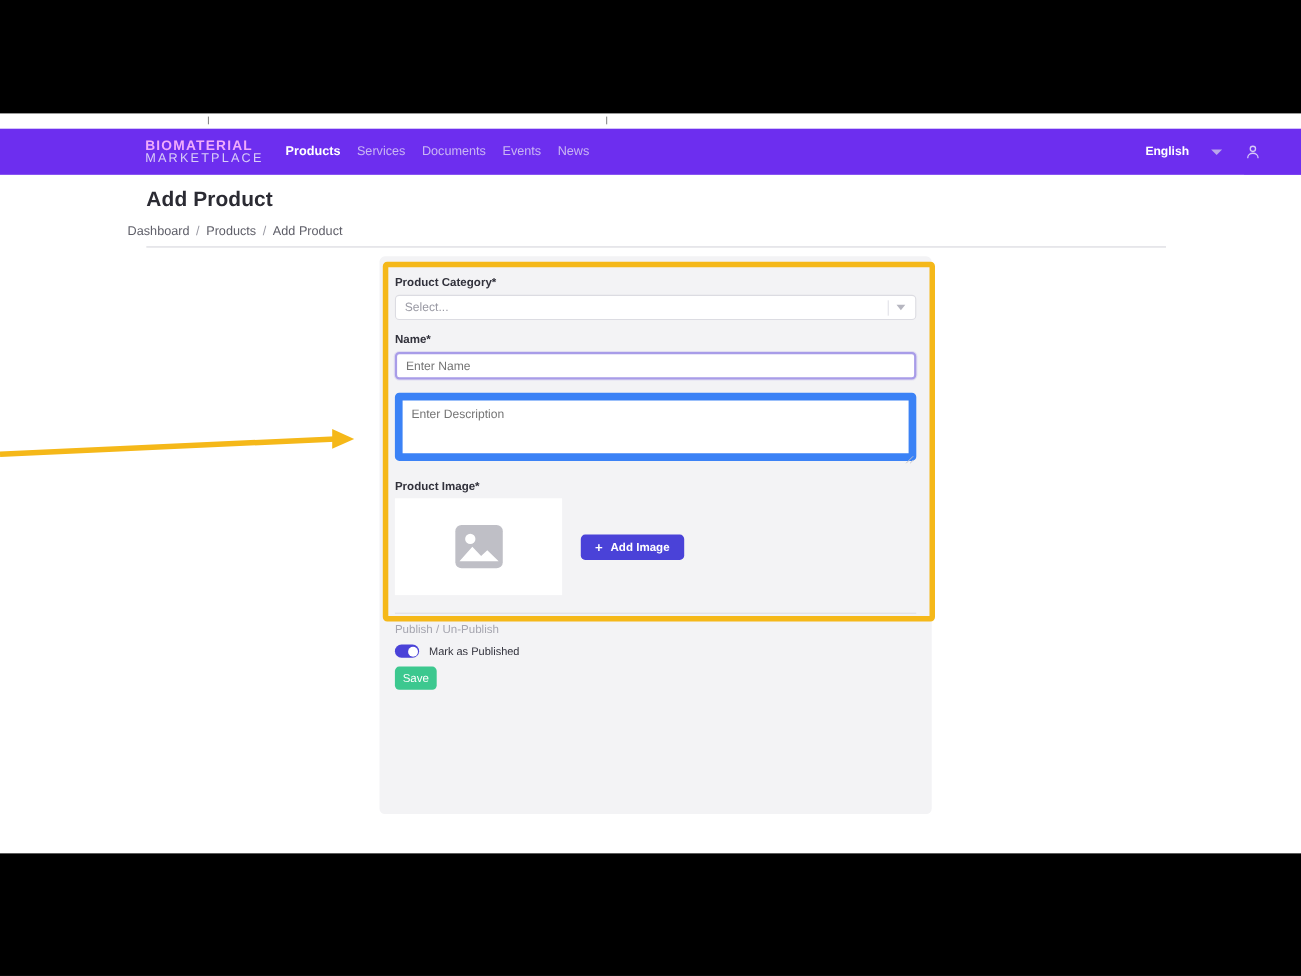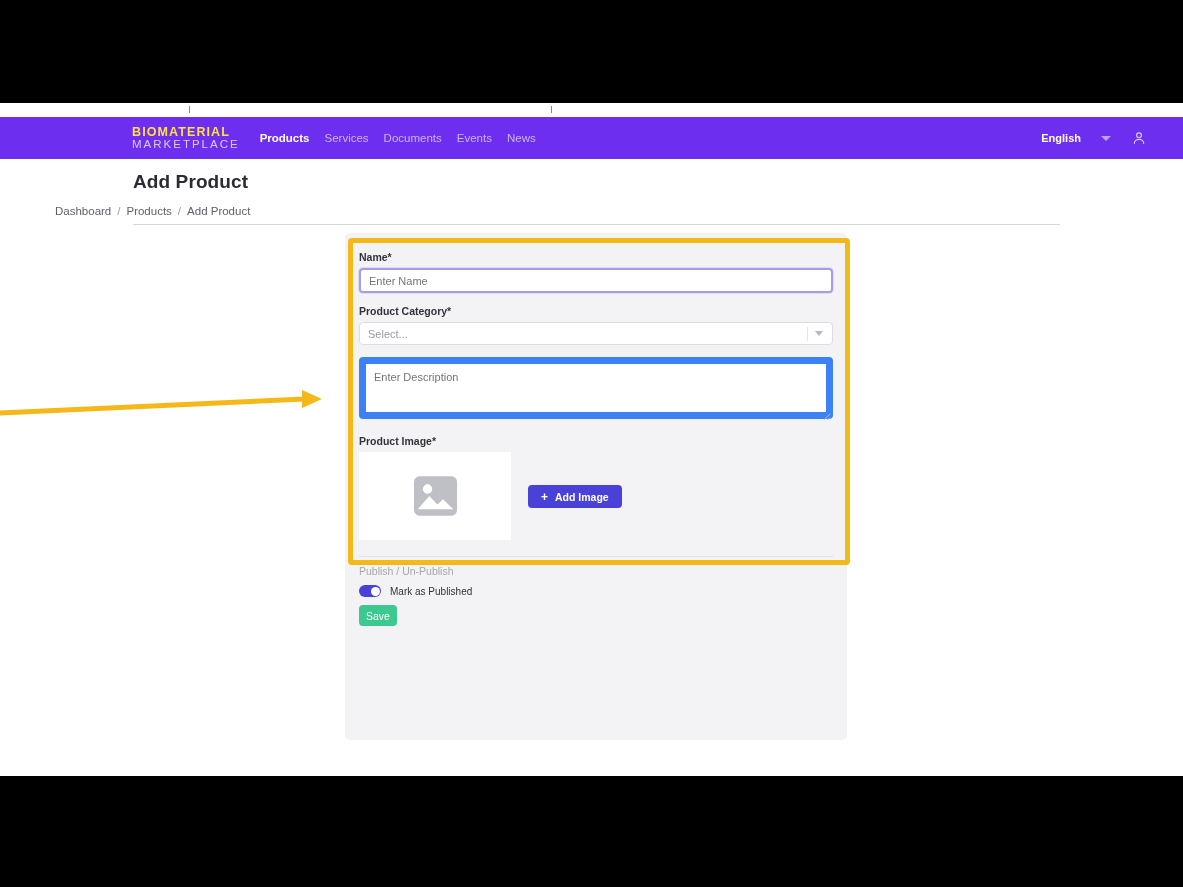--- a/index.html
+++ b/index.html
@@ -66,21 +66,21 @@
     box-sizing: border-box;
     padding: 0 36px 0 132px;
   }
   .brand {
     display: flex;
     flex-direction: column;
     line-height: 1;
     margin-right: 20px;
   }
   .brand-top {
-    color: #fde047;
+    color: #f0abfc;
     font-size: 12.5px;
     font-weight: bold;
     letter-spacing: 1.1px;
   }
   .brand-bottom {
     color: #d9cdf8;
     font-size: 11.5px;
     font-weight: normal;
     letter-spacing: 2.0px;
     margin-top: 1px;
@@ -129,21 +129,21 @@
   }
   .page-title {
     margin: 0;
     padding: 12px 0 0 133px;
     font-size: 19px;
     font-weight: bold;
     color: #2b2b33;
     letter-spacing: 0.1px;
   }
   .breadcrumb {
-    padding: 12px 0 0 55px;
+    padding: 12px 0 0 116px;
     font-size: 11.5px;
     color: #5e5e68;
     display: flex;
     gap: 6px;
     align-items: center;
   }
   .crumb { color: #5e5e68; text-decoration: none; }
   .crumb-sep { color: #9a9aa4; }
   .breadcrumb-rule {
     margin: 7px 0 0 133px;
@@ -396,31 +396,31 @@
       <a class="crumb" href="#">Products</a>
       <span class="crumb-sep">/</span>
       <span class="crumb">Add Product</span>
     </div>
     <div class="breadcrumb-rule"></div>
   </div>
 
   <div class="form-card">
 
     <div class="field">
-      <span class="field-label">Name*</span>
-      <input class="text-input" type="text" placeholder="Enter Name" style="">
-    </div>
-
-    <div class="field">
       <span class="field-label">Product Category*</span>
       <div class="select-input">
         <span class="select-value">Select...</span>
         <span class="select-divider"></span>
         <span class="select-chev"></span>
       </div>
+    </div>
+
+    <div class="field">
+      <span class="field-label">Name*</span>
+      <input class="text-input" type="text" placeholder="Enter Name" style="">
     </div>
 
     <div class="field">
       <div class="textarea-wrap">
         <textarea class="textarea-input" placeholder="Enter Description" style=""></textarea>
         <svg class="resize-grip" viewBox="0 0 10 10" stroke="#c2c2ca" stroke-width="1">
           <line x1="9" y1="2" x2="2" y2="9"></line>
           <line x1="9" y1="6" x2="6" y2="9"></line>
         </svg>
       </div>

